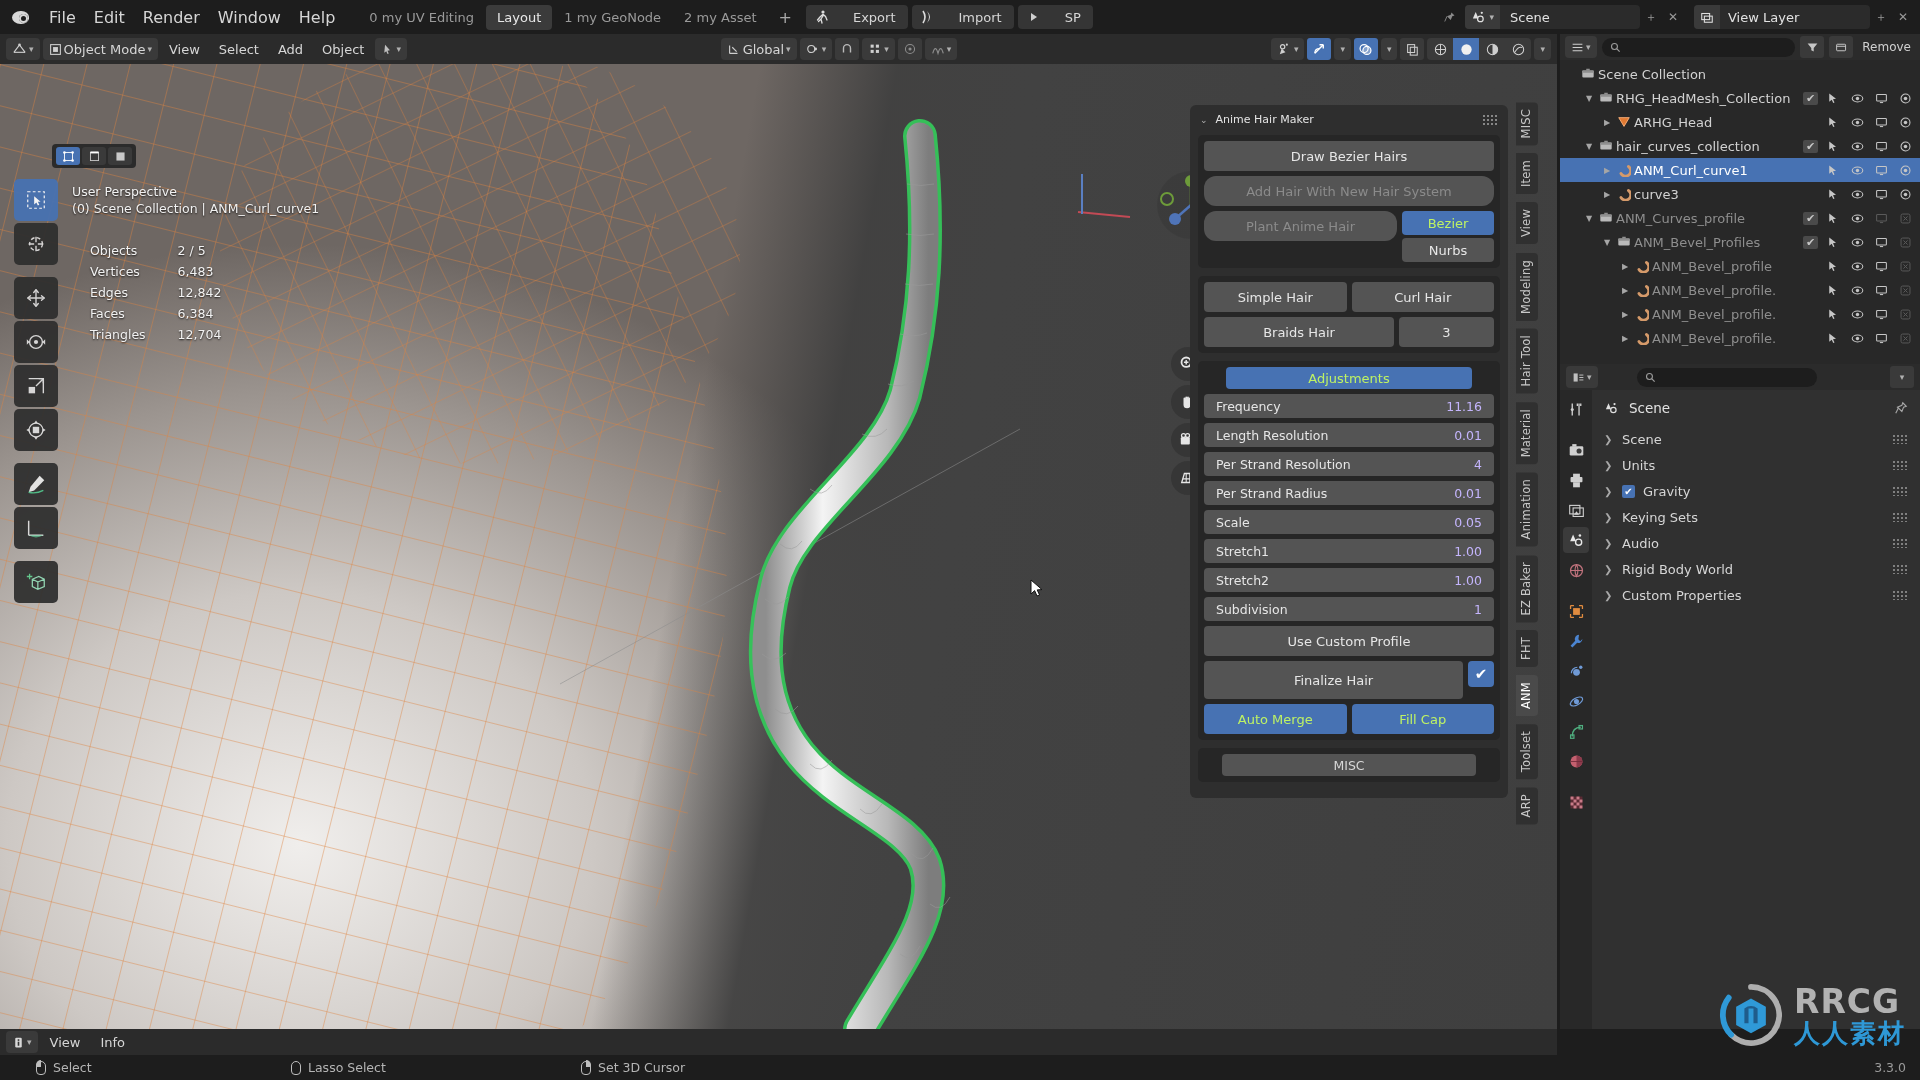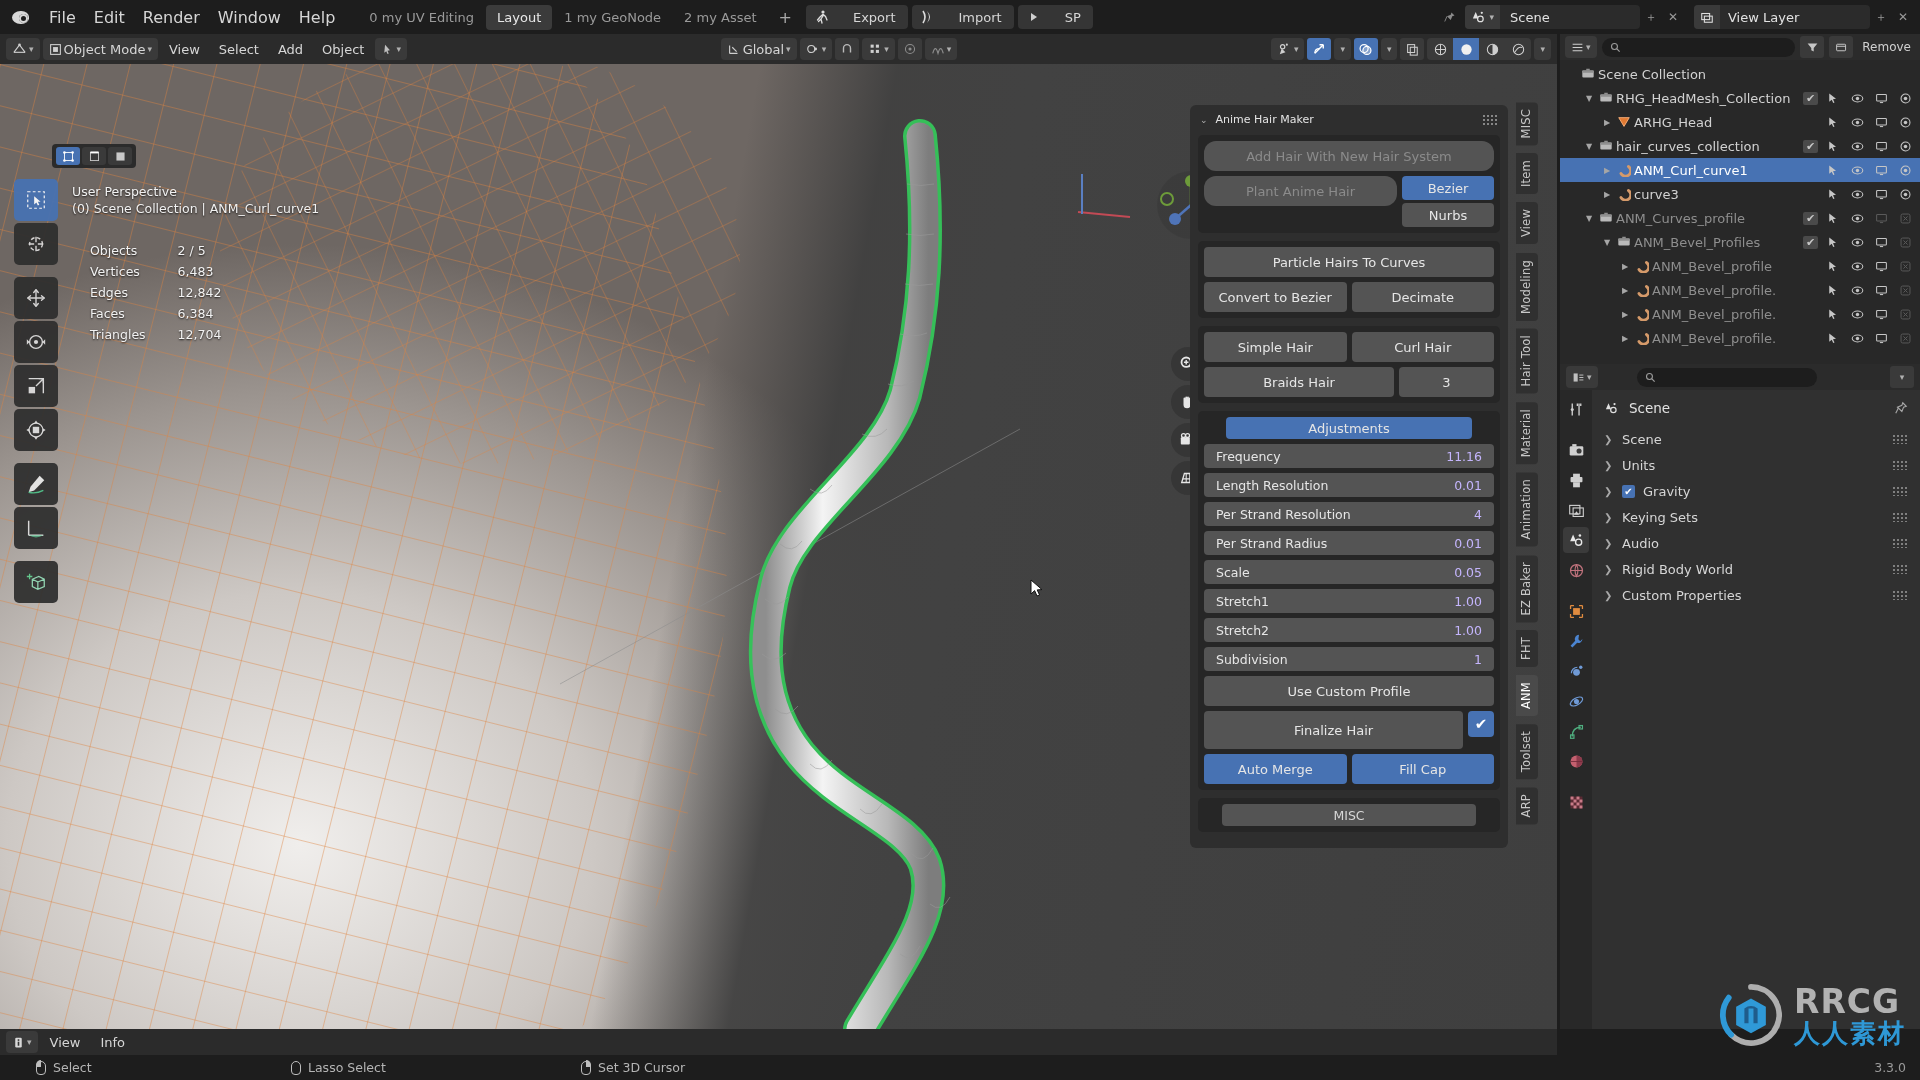--- a/index.html
+++ b/index.html
@@ -96,21 +96,21 @@
     background:#2e2e2e; border-radius:6px; padding:0 0 8px 0; }
   #ahm-hdr { display:flex; align-items:center; gap:8px; padding:8px 10px 9px 10px; }
   #ahm-hdr .t { font-size:11px; color:#e4e4e4; }
   .dots { margin-left:auto; width:16px; height:12px; opacity:.55;
     background-image:radial-gradient(#cfcfcf 1px, transparent 1.2px);
     background-size:4px 4px; }
   .box { background:#262626; border-radius:5px; margin:0 8px 8px 8px; padding:6px; }
   .btn { background:#545454; border-radius:4px; height:30px; display:flex;
     align-items:center; justify-content:center; font-size:13px; color:#e6e6e6; }
   .btn.dim { color:#8b8b8b;border-radius:12px; }
-  .btn.blue { background:#4772b3; color:#e5e5e5; }
+  .btn.blue { background:#4772b3; color:#bef264; }
   .row { display:flex; gap:5px; margin-top:5px; }
   .row:first-child { margin-top:0; }
   .row > .btn { flex:1; }
   .toggcol { display:flex; flex-direction:column; gap:3px; width:92px; }
   .toggcol .btn { height:24px; font-size:13px; }
   .prop { background:#545454; border-radius:4px; height:24px; display:flex; align-items:center;
     justify-content:space-between; padding:0 12px; font-size:12.5px; color:#e6e6e6; margin-top:5px;}
   .prop .val { color:#c4b5fd; }
   .chk { width:26px; height:26px; background:#4772b3; border-radius:4px;
     display:flex; align-items:center; justify-content:center; color:#fff; font-size:15px; }
@@ -607,39 +607,33 @@
 </div>
 
 <div id="ahm">
   <div id="ahm-hdr">
     <span class="chev">⌄</span>
     <span class="t">Anime Hair Maker</span>
     <span class="dots"></span>
   </div>
 
   <div class="box">
+    <div class="btn">Draw Bezier Hairs</div>
     <div class="row">
         <div class="btn dim">Add Hair With New Hair System</div>
       </div>
     <div class="row" style="align-items:stretch">
       <div class="btn dim" style="flex:1">Plant Anime Hair</div>
       <div class="toggcol">
         <div class="btn blue">Bezier</div>
         <div class="btn">Nurbs</div>
       </div>
     </div>
   </div>
 
-  <div class="box">
-    <div class="btn">Particle Hairs To Curves</div>
-    <div class="row">
-      <div class="btn">Convert to Bezier</div>
-      <div class="btn">Decimate</div>
-    </div>
-  </div>
 
   <div class="box">
     <div class="row">
       <div class="btn">Simple Hair</div>
       <div class="btn">Curl Hair</div>
     </div>
     <div class="row">
       <div class="btn" style="flex:2">Braids Hair</div>
       <div class="btn" style="flex:1">3</div>
     </div>

